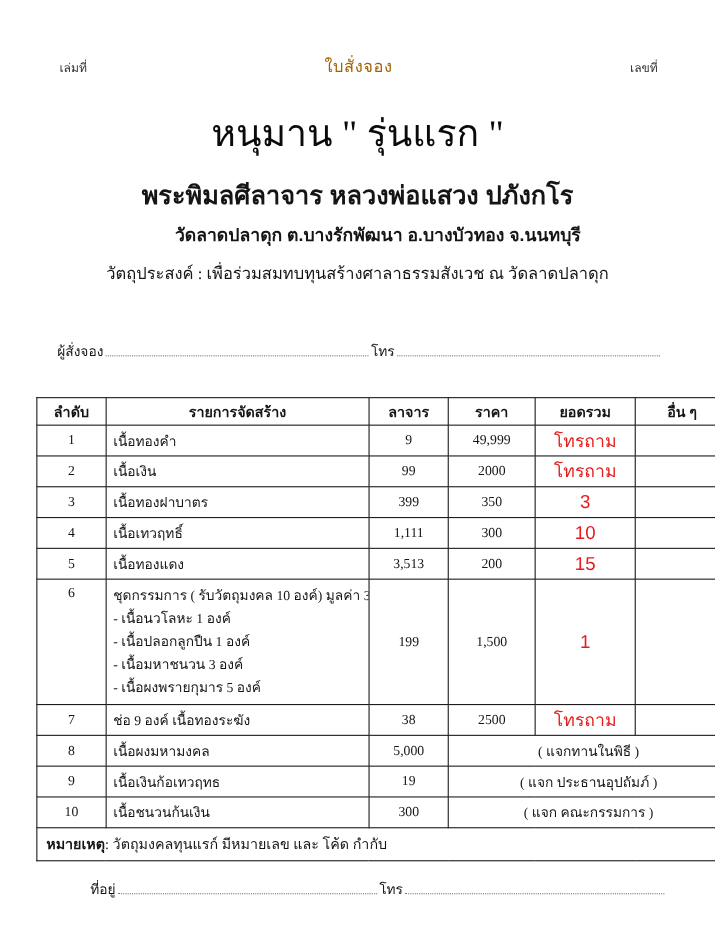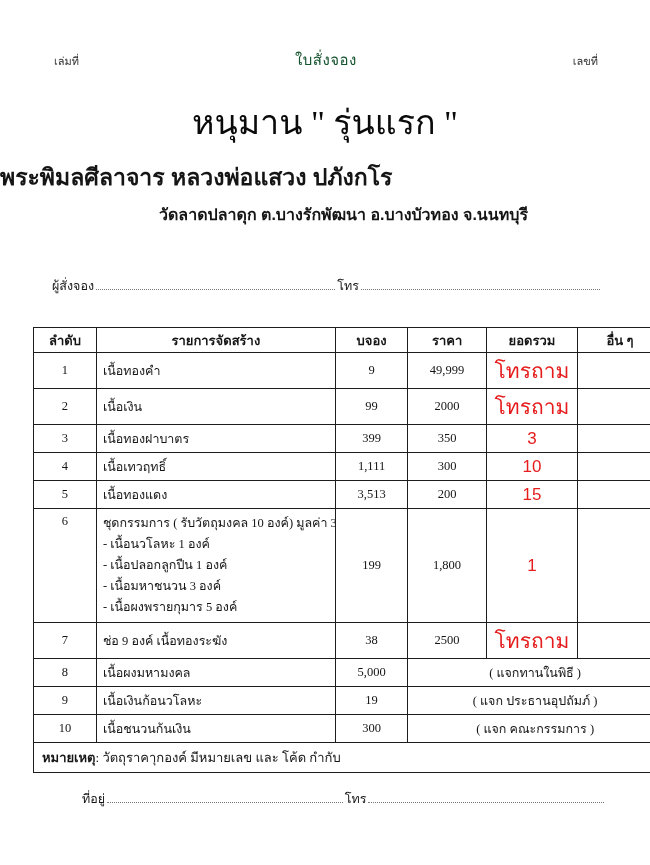--- a/index.html
+++ b/index.html
@@ -11,29 +11,29 @@
     overflow: hidden;
   }
   .page { width: 650px; height: 865px; position: relative; box-sizing: border-box; }
 
   
   .top-row {
     display: flex; justify-content: space-between; align-items: baseline;
     padding: 48px 52px 0 54px;
     font-size: 11px; color: #333;
   }
-  .form-title { font-size: 15px; color: #14532d; letter-spacing: 0.5px; }
+  .form-title { font-size: 15px; color: #a16207; letter-spacing: 0.5px; }
 
   
   .main-title {
     margin: 30px 0 0 0; text-align: center;
     font-size: 34px; font-weight: 500; line-height: 42px; color: #0a0a0a;
   }
   .monk-line {
-    margin: 18px 0 0 0; text-align: left;
+    margin: 18px 0 0 0; text-align: center;
     font-size: 23px; font-weight: 700; line-height: 30px;
     font-family: "Liberation Sans", "DejaVu Sans", sans-serif;
   }
   .temple-line {
     margin: 11px 0 0 0; text-align: center;
     font-size: 16px; font-weight: 700; line-height: 24px;
     font-family: "Liberation Sans", "DejaVu Sans", sans-serif;
     padding-left: 37px;
   }
   .purpose-line {
@@ -78,41 +78,42 @@
   }
   .order-table td { height: 25px; }
   .c-no, .c-qty, .c-price, .c-total, .c-note-merged { text-align: center; }
   .c-item { text-align: left; }
   .row-tall .c-item { padding-top: 4px; padding-bottom: 4px; }
   .item-line { line-height: 21px; white-space: nowrap; }
   .red {
     color: var(--accent-red, #e61c1c);
     font-family: "Liberation Sans", "DejaVu Sans", sans-serif;
   }
-  .red-call { font-size: 21px; }
+  .red-call { font-size: 16px; }
   .red-num  { font-size: 17px; }
   .note-row td {
     text-align: left; height: 27px; font-size: 13px; padding-left: 8px;
   }
   .note-lbl { font-weight: 700; }
 </style>
 </head>
 <body>
 
 <div class="page">
 
   <div class="top-row">
     <span>เล่มที่</span>
     <span class="form-title">ใบสั่งจอง</span>
     <span>เลขที่</span>
   </div>
 
   <div class="main-title">หนุมาน " รุ่นแรก "</div>
   <div class="monk-line">พระพิมลศีลาจาร หลวงพ่อแสวง ปภังกโร</div>
   <div class="temple-line">วัดลาดปลาดุก ต.บางรักพัฒนา อ.บางบัวทอง จ.นนทบุรี</div>
+  <div class="purpose-line">วัตถุประสงค์ : เพื่อร่วมสมทบทุนสร้างศาลาธรรมสังเวช ณ วัดลาดปลาดุก</div>
 
   <div class="fill-line orderer-line">
     <span class="lbl">ผู้สั่งจอง</span>
     <span class="dots w55"></span>
     <span class="lbl">โทร</span>
     <span class="dots"></span>
   </div>
 
   <table class="order-table">
     <colgroup>
@@ -120,21 +121,21 @@
         <col style="width:38%">
         <col style="width:11.5%">
       <col style="width:12.5%">
         <col style="width:14.5%">
         <col style="width:13.5%">
     </colgroup>
     <thead>
       <tr>
         <th>ลำดับ</th>
         <th>รายการจัดสร้าง</th>
-        <th>บจอง</th>
+        <th>ลาจาร</th>
         <th>ราคา</th>
         <th>ยอดรวม</th>
         <th>อื่น ๆ</th>
       </tr>
     </thead>
     <tbody>
       <tr>
         <td class="c-no">1</td>
         <td class="c-item">เนื้อทองคำ</td>
         <td class="c-qty">9</td>
@@ -177,53 +178,53 @@
       <tr class="row-tall">
         <td class="c-no" style="vertical-align:top; padding-top:5px;">6</td>
         <td class="c-item">
           <div class="item-line">ชุดกรรมการ ( รับวัตถุมงคล 10 องค์) มูลค่า 3,000.-</div>
           <div class="item-line">- เนื้อนวโลหะ  1 องค์</div>
           <div class="item-line">- เนื้อปลอกลูกปืน  1 องค์</div>
           <div class="item-line">- เนื้อมหาชนวน  3 องค์</div>
           <div class="item-line">- เนื้อผงพรายกุมาร 5 องค์</div>
         </td>
         <td class="c-qty">199</td>
-        <td class="c-price">1,800</td>
+        <td class="c-price">1,500</td>
         <td class="c-total red red-num">1</td>
         <td class="c-other"></td>
       </tr>
       <tr>
         <td class="c-no">7</td>
         <td class="c-item">ช่อ 9 องค์ เนื้อทองระฆัง</td>
         <td class="c-qty">38</td>
         <td class="c-price">2500</td>
         <td class="c-total red red-call">โทรถาม</td>
         <td class="c-other"></td>
       </tr>
       <tr>
         <td class="c-no">8</td>
         <td class="c-item">เนื้อผงมหามงคล</td>
         <td class="c-qty">5,000</td>
         <td class="c-note-merged" colspan="3">( แจกทานในพิธี )</td>
       </tr>
       <tr>
         <td class="c-no">9</td>
-        <td class="c-item">เนื้อเงินก้อนวโลหะ</td>
+        <td class="c-item">เนื้อเงินก้อเทวฤทธ</td>
         <td class="c-qty">19</td>
         <td class="c-note-merged" colspan="3">( แจก ประธานอุปถัมภ์ )</td>
       </tr>
       <tr>
         <td class="c-no">10</td>
         <td class="c-item">เนื้อชนวนก้นเงิน</td>
         <td class="c-qty">300</td>
         <td class="c-note-merged" colspan="3">( แจก คณะกรรมการ )</td>
       </tr>
       <tr class="note-row">
         <td colspan="6">
-          <span class="note-lbl">หมายเหตุ</span><span>: วัตถุราคาุกองค์ มีหมายเลข และ โค้ด กำกับ</span>
+          <span class="note-lbl">หมายเหตุ</span><span>: วัตถุมงคลทุนแรก์ มีหมายเลข และ โค้ด กำกับ</span>
         </td>
       </tr>
     </tbody>
   </table>
 
 
   <div class="fill-line address-line">
     <span class="lbl">ที่อยู่</span>
     <span class="dots w55"></span>
     <span class="lbl">โทร</span>

